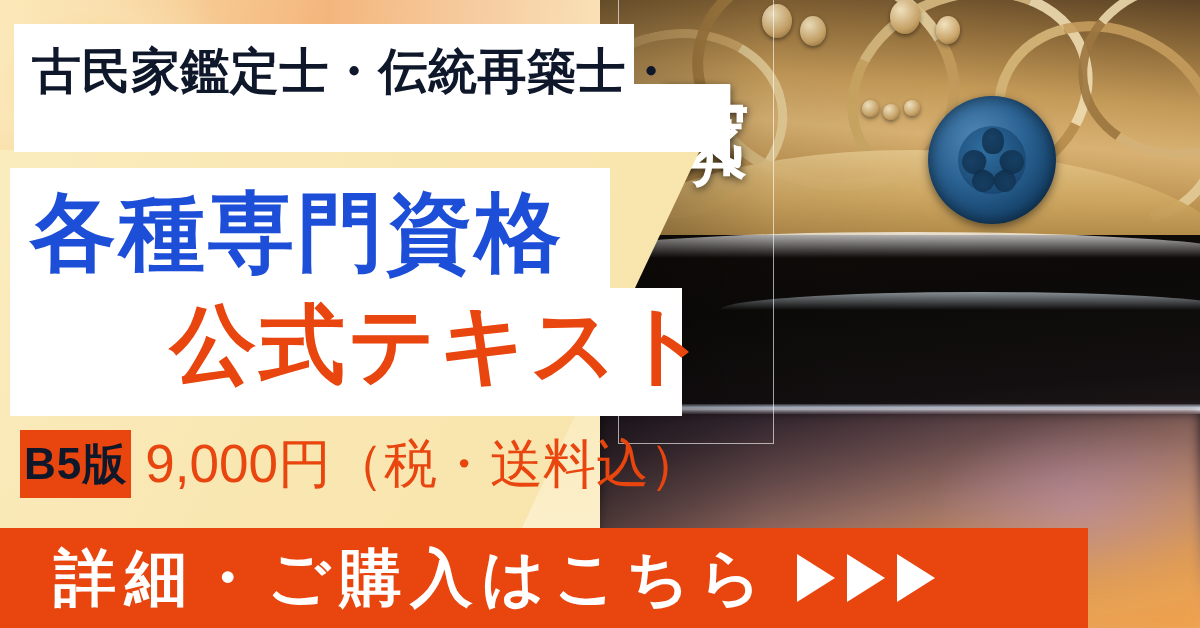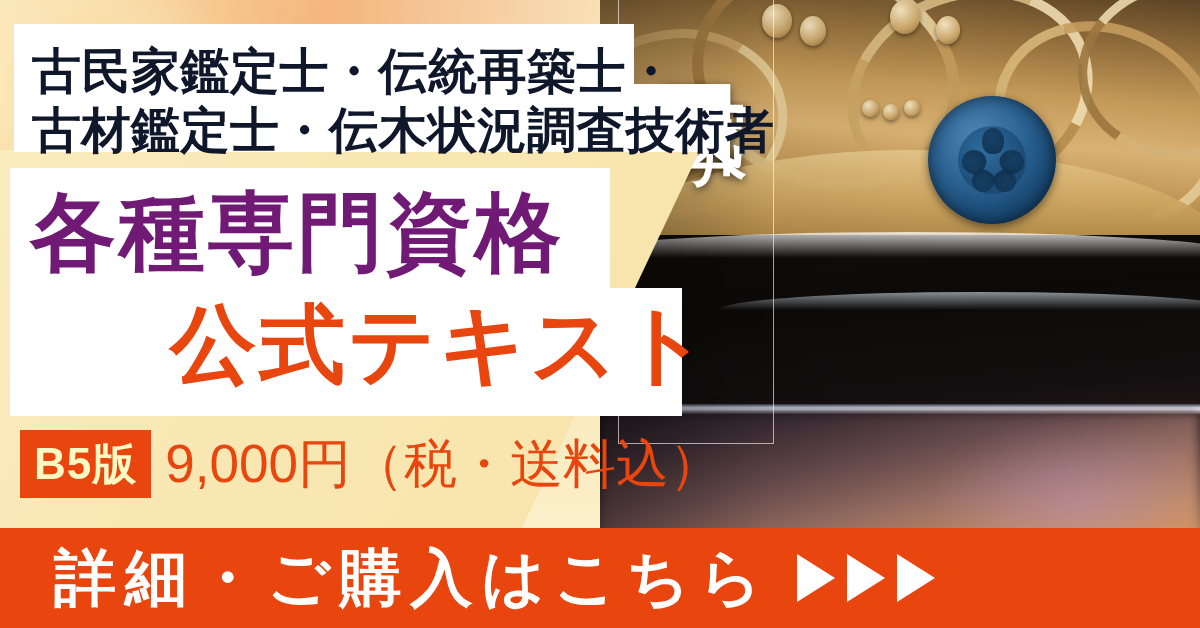--- a/index.html
+++ b/index.html
@@ -114,34 +114,34 @@
   .panel-head .r1{left:0;top:0;width:620px;height:64px;}
   .panel-head .r2{left:0;top:60px;width:716px;height:68px;}
   .head-text{position:absolute;left:18px;top:18px;width:700px;
     color:#0f172a;font-size:49px;line-height:59px;font-weight:700;
     letter-spacing:.5px;white-space:pre;font-family:Liberation Serif, serif;}
 
   .panel-title{position:absolute;left:10px;top:168px;width:672px;height:248px;}
   .panel-title .row{position:absolute;background:#fff;}
   .panel-title .t1{left:0;top:0;width:600px;height:128px;}
   .panel-title .t2{left:0;top:120px;width:672px;height:128px;}
-  .title-l1{position:absolute;left:20px;top:12px;color:#701a75;
+  .title-l1{position:absolute;left:20px;top:12px;color:#1d4ed8;
     font-size:86px;line-height:104px;font-weight:700;letter-spacing:3px;white-space:pre;}
   .title-l2{position:absolute;left:160px;top:124px;color:#e8450f;
     font-size:86px;line-height:104px;font-weight:700;letter-spacing:3px;white-space:pre;}
 
   
   .price-row{position:absolute;left:20px;top:430px;height:68px;display:flex;align-items:center;}
-  .badge{background:#e8450f;color:#fef9c3;font-size:44px;font-weight:700;
-    line-height:68px;height:68px;padding:0 14px;letter-spacing:1px;white-space:pre;}
+  .badge{background:#e8450f;color:#0f172a;font-size:44px;font-weight:700;
+    line-height:68px;height:68px;padding:0 4px;letter-spacing:1px;white-space:pre;}
   .price{margin-left:14px;color:#e8450f;font-size:53px;font-weight:400;
     line-height:68px;letter-spacing:0;white-space:pre;}
 
   
-  .cta{position:absolute;left:0;bottom:0;width:1200px;height:100px;background:#e8450f;
+  .cta{position:absolute;left:0;bottom:0;width:1088px;height:100px;background:#e8450f;
     display:flex;align-items:center;}
   .cta-text{color:#fff;font-size:62px;font-weight:700;line-height:100px;
     letter-spacing:9px;margin-left:54px;white-space:pre;}
   .arrows{display:flex;align-items:center;margin-left:26px;gap:12px;}
   .arrows .tri{width:0;height:0;border-left:38px solid #fff;
     border-top:24px solid transparent;border-bottom:24px solid transparent;}
 </style>
 </head>
 <body>
 
@@ -194,21 +194,20 @@
     <div class="cover-sub">伝統構法
 古民家活用のための調査と再生の</div>
   </div>
 
   <div class="cream-panel"></div>
 
   <div class="panel-head">
     <div class="row r1"></div>
     <div class="row r2"></div>
     <div class="head-text">古民家鑑定士・伝統再築士・</div>
-    <div class="head-text" style="top:77px">古材鑑定士・伝木状況調査技術者</div>
   </div>
 
   <div class="panel-title">
     <div class="row t1"></div>
     <div class="row t2"></div>
     <div class="title-l1">各種専門資格</div>
     <div class="title-l2">公式テキスト</div>
   </div>
 
   <div class="price-row">

